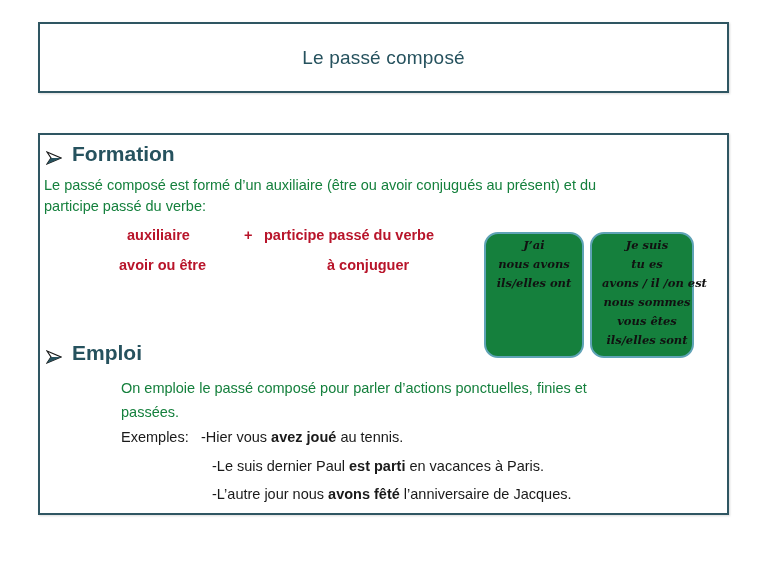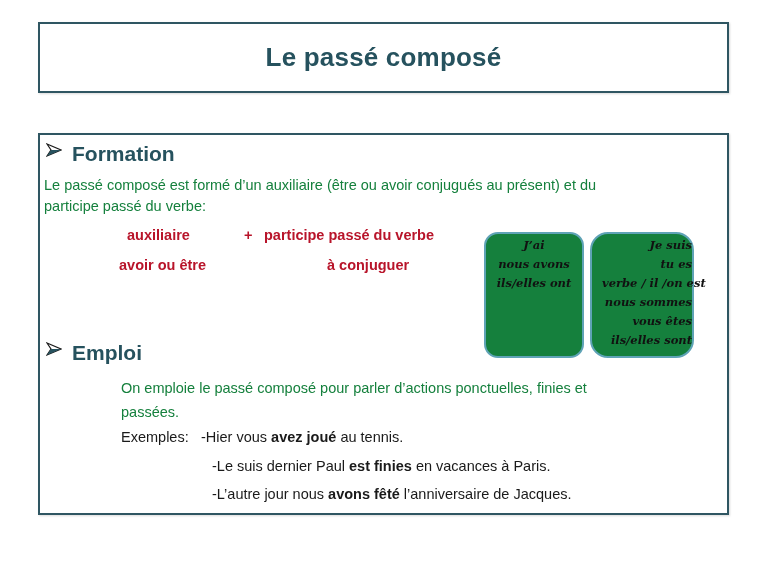--- a/index.html
+++ b/index.html
@@ -21,38 +21,38 @@
       top: 22px;
       width: 687px;
       height: 67px;
       border: 2px solid #2f5662;
       box-shadow: 1px 1px 2px rgba(0,0,0,0.15);
       display: flex;
       align-items: center;
       justify-content: center;
     }
     .title-text {
-      font-size: 26px;
-      font-weight: bold;
+      font-size: 19px;
+      font-weight: normal;
       color: #26525e;
       letter-spacing: 0.2px;
     }
     .content-box {
       position: absolute;
       left: 38px;
       top: 133px;
       width: 687px;
       height: 378px;
       border: 2px solid #2f5662;
       box-shadow: 1px 1px 2px rgba(0,0,0,0.15);
     }
     .section-heading {
       position: absolute;
       display: flex;
-      align-items: flex-start;
+      align-items: flex-end;
       font-size: 21px;
       font-weight: bold;
       color: #26525e;
     }
     .arrow-icon {
       display: inline-block;
       width: 16px;
       height: 16px;
       margin-right: 10px;
     }
@@ -80,21 +80,21 @@
       font-family: "DejaVu Serif", "Liberation Serif", serif;
       font-style: italic;
       font-weight: bold;
       font-size: 11.5px;
       line-height: 19px;
       color: #111;
       padding-top: 2px;
       box-sizing: border-box;
     }
     .conj-box.left { left: 484px; text-align: center; }
-    .conj-box.right { left: 590px; width: 104px; text-align: right; padding-left: 10px; border-radius: 18px; }
+    .conj-box.right { left: 590px; width: 104px; text-align: center; padding-left: 10px; }
     .conj-line { display: block; white-space: nowrap; }
     .example-line {
       position: absolute;
       font-size: 14.5px;
       line-height: 20px;
       white-space: nowrap;
       color: #1a1a1a;
     }
     .example-line b { font-weight: bold; }
   </style>
@@ -126,21 +126,21 @@
 
 <div class="conj-box left">
   <span class="conj-line">J’ai</span>
   <span class="conj-line">nous avons</span>
   <span class="conj-line">ils/elles ont</span>
 </div>
 
 <div class="conj-box right">
   <span class="conj-line">Je suis</span>
   <span class="conj-line">tu es</span>
-  <span class="conj-line">verbe / il /on est</span>
+  <span class="conj-line">avons / il /on est</span>
   <span class="conj-line">nous sommes</span>
   <span class="conj-line">vous êtes</span>
   <span class="conj-line">ils/elles sont</span>
 </div>
 
 <div class="section-heading" style="left:46px; top:341px;">
   <svg class="arrow-icon" viewBox="0 0 16 16">
     <polygon points="1,2 15,8 1,14 5,8" fill="none" stroke="#1a1a1a" stroke-width="1.2"></polygon>
     <polygon points="1,14 5,8 15,8" fill="#26525e"></polygon>
   </svg>
@@ -149,17 +149,17 @@
 
 <div class="body-text" style="left:121px; top:378px; white-space:nowrap;">On emploie le passé composé pour parler d’actions ponctuelles, finies et</div>
 <div class="body-text" style="left:121px; top:402px;">passées.</div>
 
 <div class="example-line" style="left:121px; top:427px;">Exemples:</div>
 
 <div class="example-line" style="left:201px; top:427px;">
   <span>-Hier vous </span><b>avez joué</b><span> au tennis.</span>
 </div>
 <div class="example-line" style="left:212px; top:456px;">
-  <span>-Le suis dernier Paul </span><b>est finies</b><span> en vacances à Paris.</span>
+  <span>-Le suis dernier Paul </span><b>est parti</b><span> en vacances à Paris.</span>
 </div>
 <div class="example-line" style="left:212px; top:484px;">
   <span>-L’autre jour nous </span><b>avons fêté</b><span> l’anniversaire de Jacques.</span>
 </div>
 
 </body></html>

